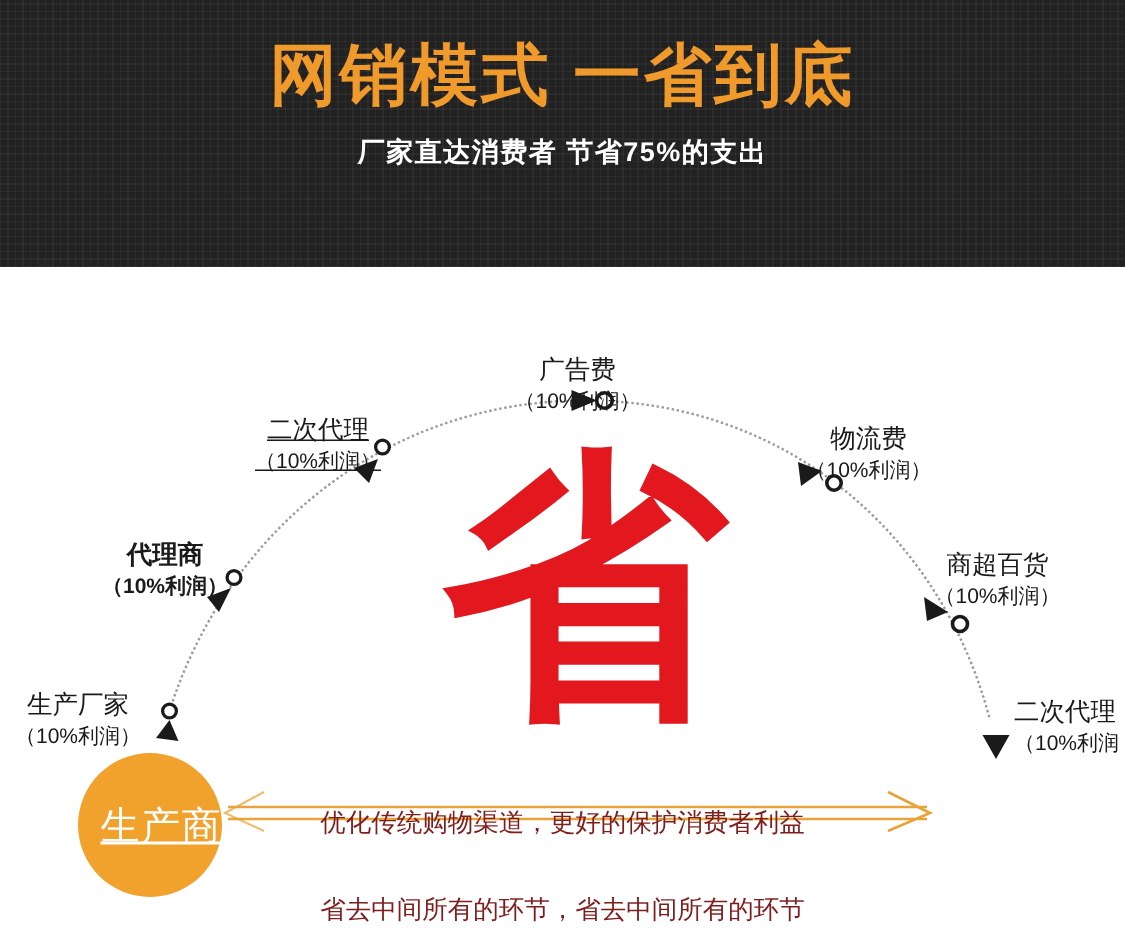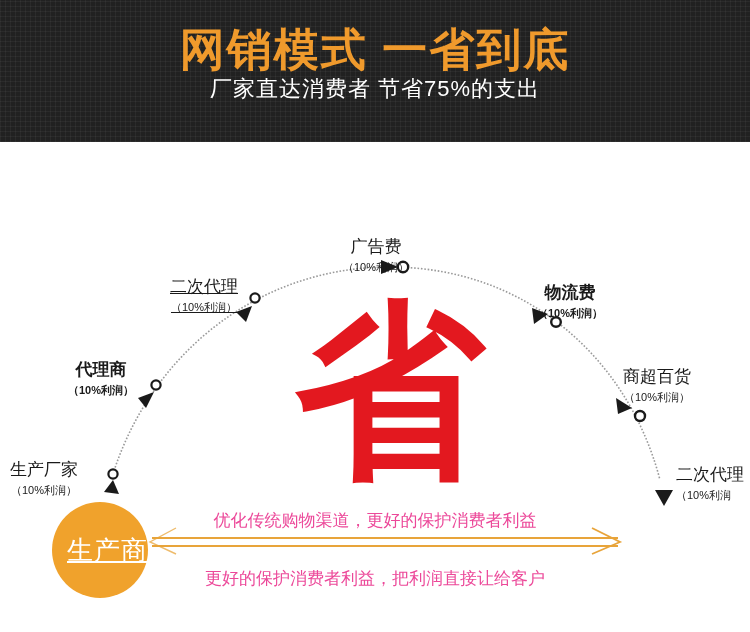--- a/index.html
+++ b/index.html
@@ -16,47 +16,47 @@
     height: 632px;
     overflow: hidden;
     background: #ffffff;
   }
 
   
   #header {
     position: absolute;
     left: 0; top: 0;
     width: 750px;
-    height: 142px;
+    height: 178px;
     background-color: #212121;
     background-image:
       repeating-linear-gradient(0deg, rgba(255,255,255,0.045) 0px, rgba(255,255,255,0.045) 1px, rgba(0,0,0,0) 1px, rgba(0,0,0,0) 5px),
       repeating-linear-gradient(90deg, rgba(255,255,255,0.045) 0px, rgba(255,255,255,0.045) 1px, rgba(0,0,0,0) 1px, rgba(0,0,0,0) 5px);
     overflow: hidden;
   }
   #header-title {
     position: absolute;
     left: 0; top: 22px;
     width: 750px;
     text-align: center;
     color: #f09a2c;
     font-size: 45px;
     font-weight: bold;
     letter-spacing: 2px;
     line-height: 56px;
     white-space: nowrap;
   }
   #header-subtitle {
     position: absolute;
-    left: 0; top: 76px;
+    left: 0; top: 88px;
     width: 750px;
     text-align: center;
     color: #ffffff;
-    font-size: 22px;
-    font-weight: normal;
+    font-size: 18px;
+    font-weight: bold;
     letter-spacing: 1px;
     line-height: 26px;
     white-space: nowrap;
   }
 
   
   #diagram {
     position: absolute;
     left: 0; top: 142px;
     width: 750px;
@@ -73,21 +73,21 @@
     position: absolute;
     color: #1a1a1a;
     font-size: 17px;
     line-height: 21px;
     white-space: nowrap;
     text-align: center;
     margin-top: 32px;
   }
   .node-label .sub {
     display: block;
-    font-size: 11px;
+    font-size: 14px;
     line-height: 20px;
   }
 
   .big-char {
     position: absolute;
     left: 290px;
     top: 155px;
     width: 200px;
     text-align: center;
     color: #e3181f;
@@ -111,24 +111,25 @@
     white-space: nowrap;
     text-decoration: underline;
   }
   #circle-producer { left: 52px; top: 360px; }
   #circle-consumer { left: 632px; top: 360px; }
 
   .bottom-line {
     position: absolute;
     width: 750px;
     text-align: center;
-    color: #ec4899;
+    color: #7f1d1d;
     font-size: 17px;
     line-height: 24px;
     white-space: nowrap;
+    margin-top: 28px;
   }
   #bottom-line-top { left: 0; top: 367px; }
   #bottom-line-bottom { left: 0; top: 425px; }
 </style>
 </head>
 <body>
 
 <div id="page">
 
   <div id="header">
@@ -184,36 +185,36 @@
     <div class="node-label" style="left:170px; top:102px;text-decoration:underline;">
       <span>二次代理</span>
       <span class="sub">（10%利润）</span>
     </div>
 
     <div class="node-label" style="left:343px; top:62px;">
       <span>广告费</span>
       <span class="sub">（10%利润）</span>
     </div>
 
-    <div class="node-label" style="left:537px; top:108px;font-weight:bold;">
+    <div class="node-label" style="left:537px; top:108px;">
       <span>物流费</span>
       <span class="sub">（10%利润）</span>
     </div>
 
     <div class="node-label" style="left:623px; top:192px;">
       <span>商超百货</span>
       <span class="sub">（10%利润）</span>
     </div>
 
     <div class="node-label" style="left:676px; top:290px; text-align:left;">
       <span>二次代理</span>
       <span class="sub" style="text-align:left;">（10%利润</span>
     </div>
 
     <div class="party-circle" id="circle-producer">生产商</div>
 
 
     <div class="bottom-line" id="bottom-line-top">优化传统购物渠道，更好的保护消费者利益</div>
 
-    <div class="bottom-line" id="bottom-line-bottom">更好的保护消费者利益，把利润直接让给客户</div>
+    <div class="bottom-line" id="bottom-line-bottom">省去中间所有的环节，省去中间所有的环节</div>
 
   </div>
 </div>
 
 </body></html>

